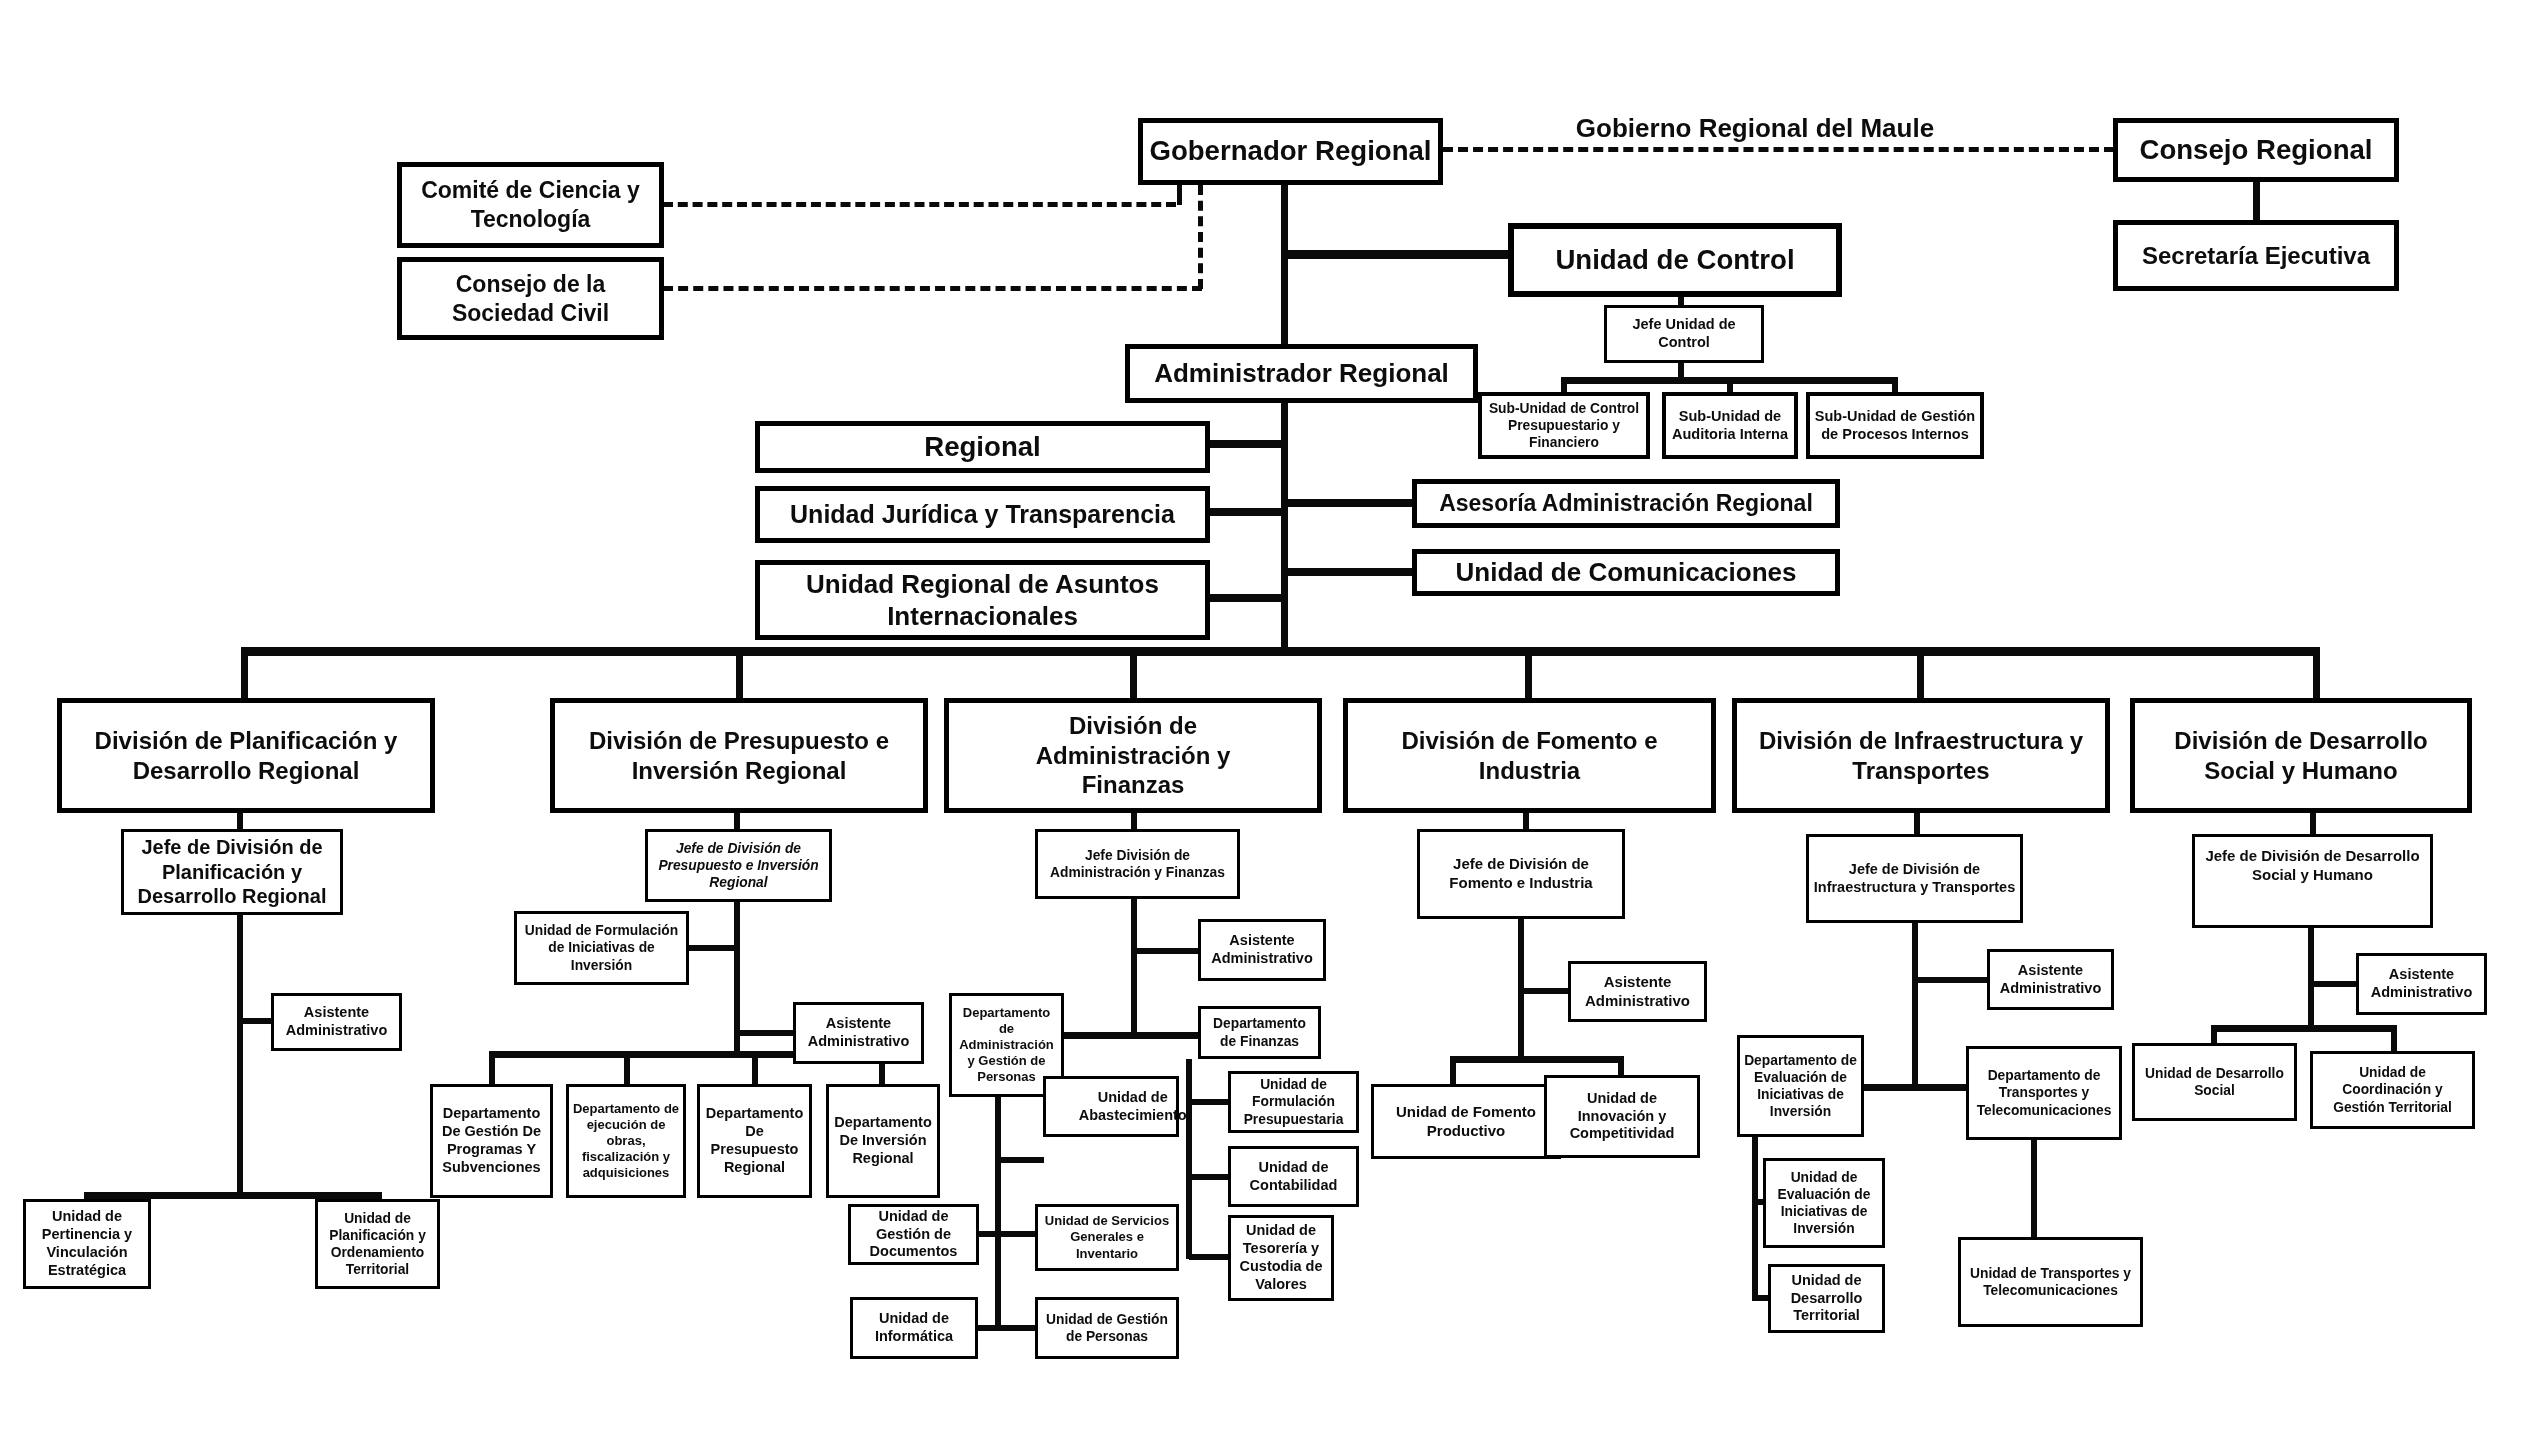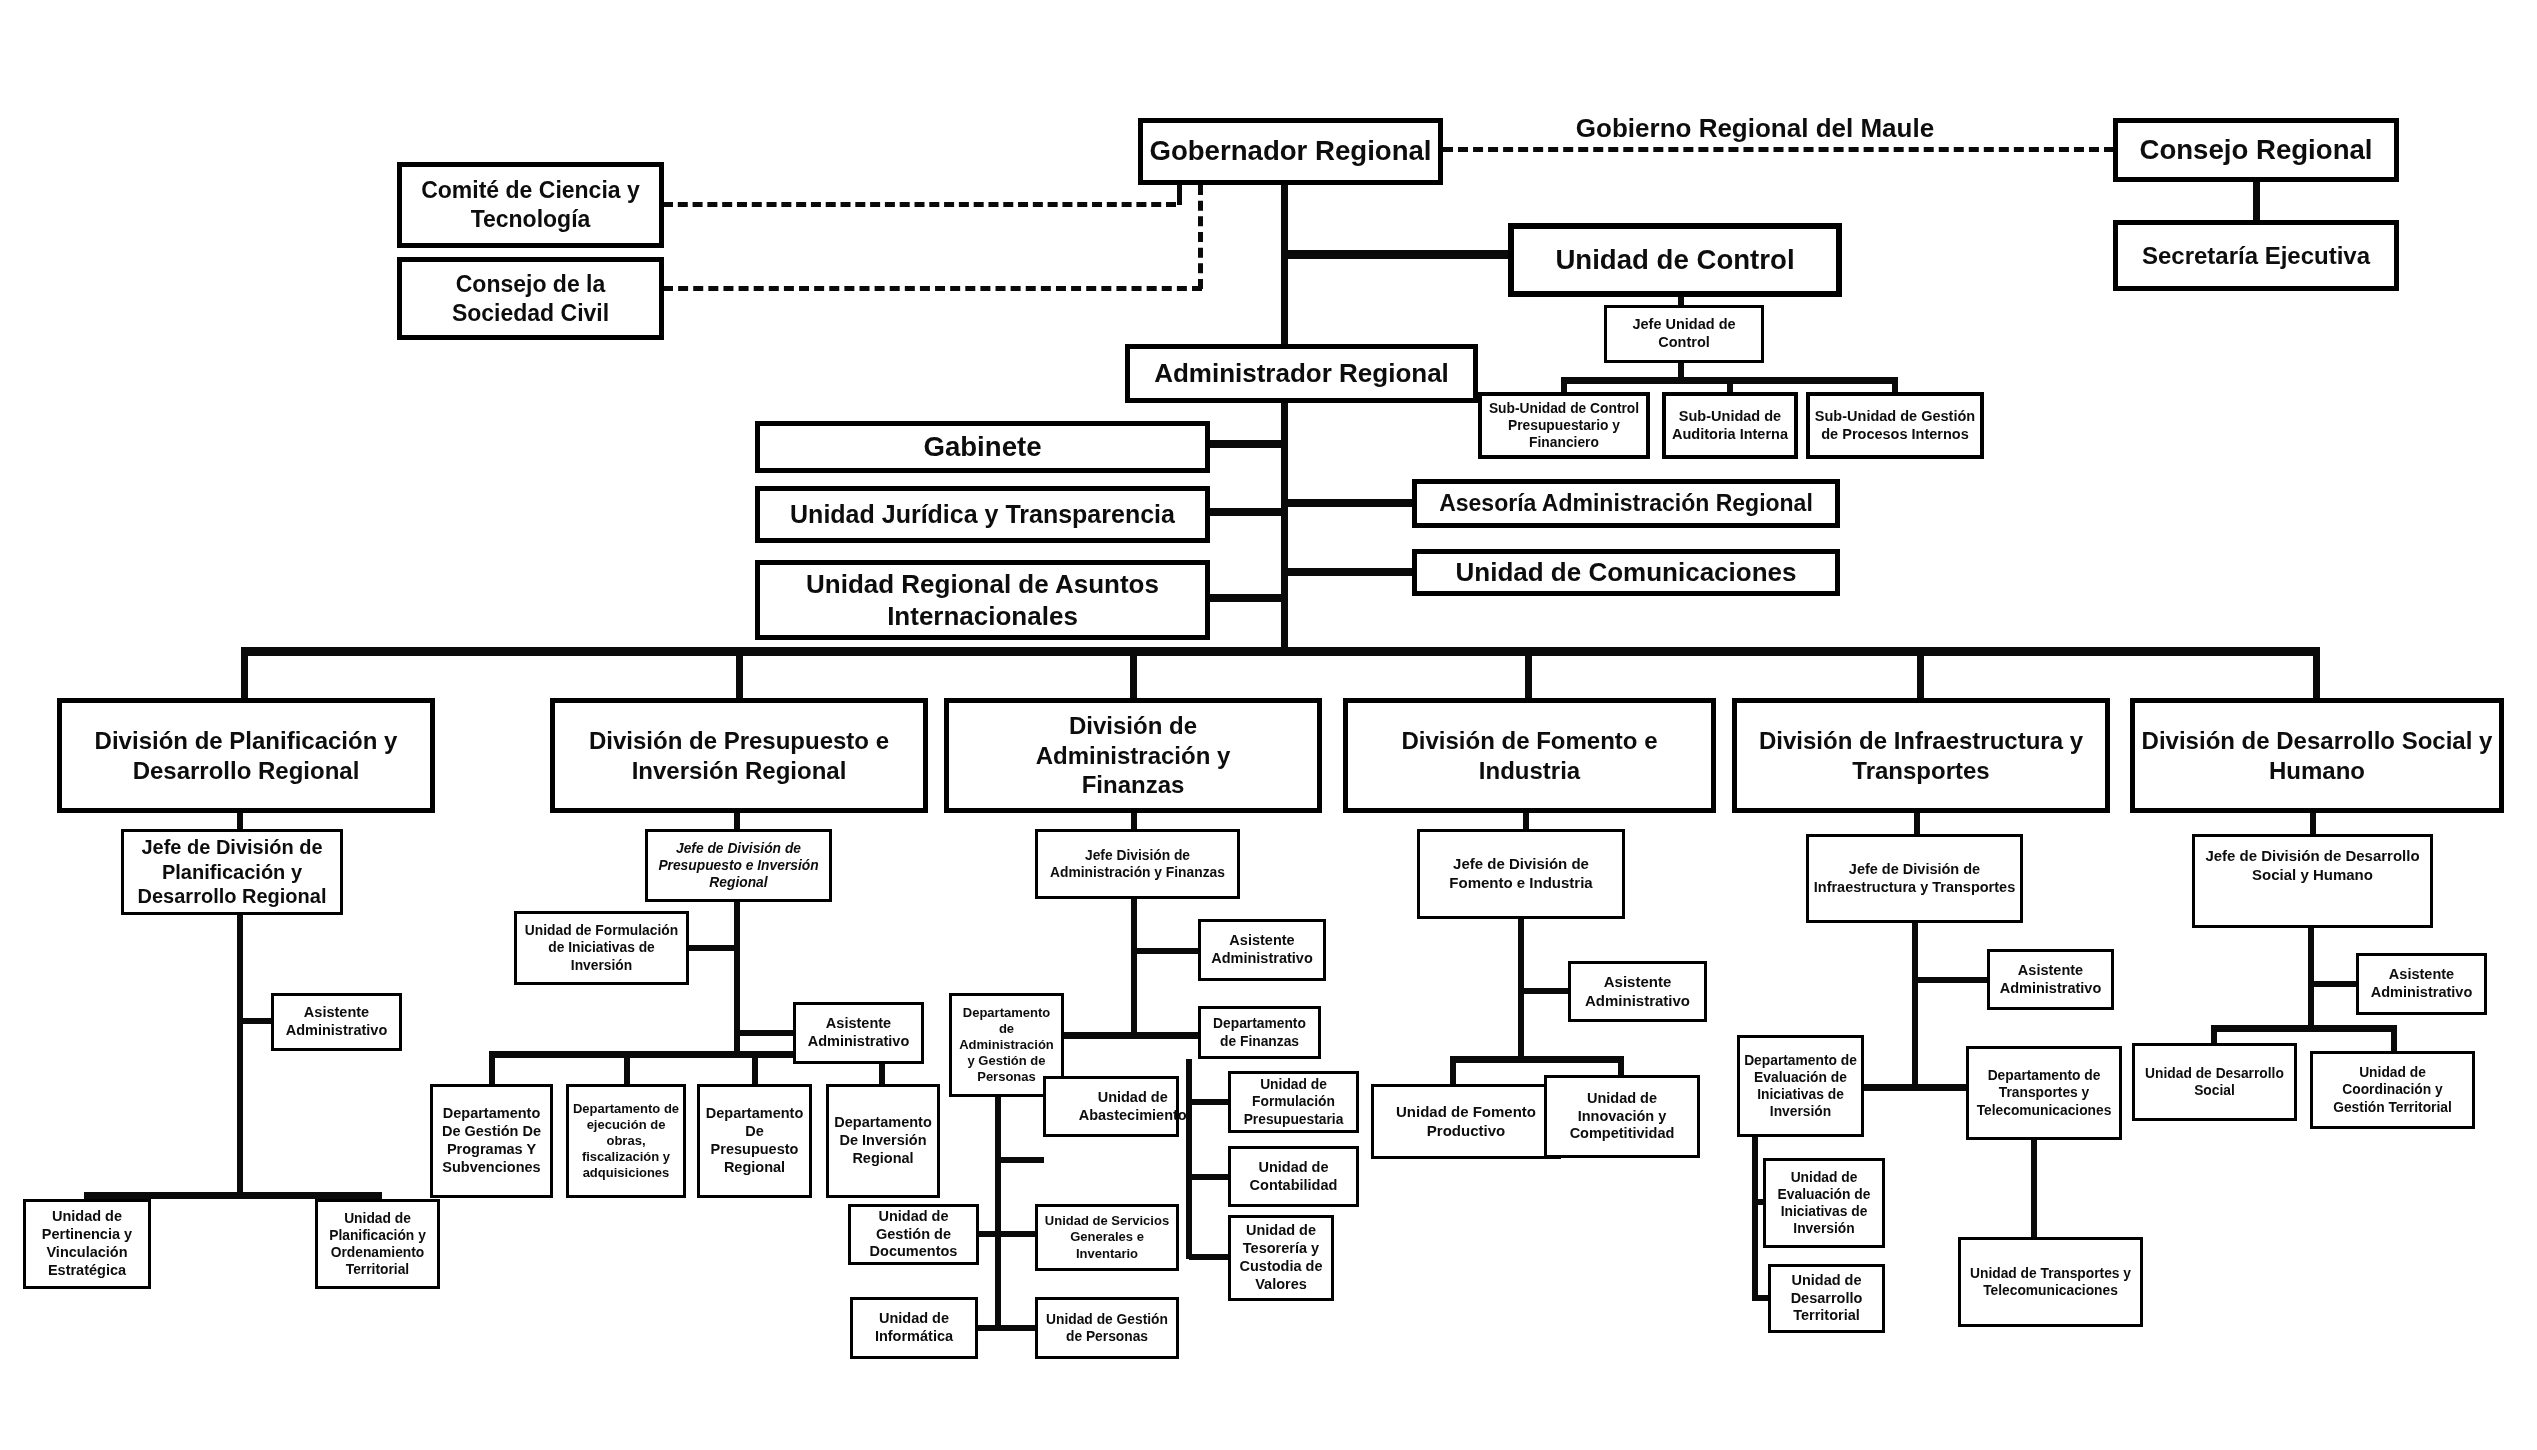--- a/index.html
+++ b/index.html
@@ -114,32 +114,32 @@
 <div class="node" style="left:2113px;top:118px;width:286px;height:64px;font-size:27.6px;border-width:5px;">Consejo Regional</div>
 <div class="node" style="left:2113px;top:220px;width:286px;height:71px;font-size:24px;border-width:5px;">Secretaría Ejecutiva</div>
 <div class="node" style="left:397px;top:162px;width:267px;height:86px;font-size:23px;border-width:5px;">Comité de Ciencia y Tecnología</div>
 <div class="node" style="left:397px;top:257px;width:267px;height:83px;font-size:23px;border-width:5px;">Consejo de la Sociedad Civil</div>
 <div class="node" style="left:1508px;top:223px;width:334px;height:74px;font-size:27.6px;border-width:6.5px;">Unidad de Control</div>
 <div class="node" style="left:1604px;top:305px;width:160px;height:58px;font-size:14.5px;">Jefe Unidad de Control</div>
 <div class="node" style="left:1478px;top:392px;width:172px;height:67px;font-size:13.8px;border-width:4.4px;">Sub-Unidad de Control Presupuestario y Financiero</div>
 <div class="node" style="left:1662px;top:392px;width:136px;height:67px;font-size:14.5px;border-width:4.4px;">Sub-Unidad de Auditoria Interna</div>
 <div class="node" style="left:1806px;top:392px;width:178px;height:67px;font-size:14.5px;border-width:4.4px;">Sub-Unidad de Gestión de Procesos Internos</div>
 <div class="node" style="left:1125px;top:344px;width:353px;height:59px;font-size:26px;border-width:5px;">Administrador Regional</div>
-<div class="node" style="left:755px;top:421px;width:455px;height:52px;font-size:27.6px;border-width:5px;">Gabinete</div>
+<div class="node" style="left:755px;top:421px;width:455px;height:52px;font-size:27.6px;border-width:5px;">Regional</div>
 <div class="node" style="left:755px;top:486px;width:455px;height:57px;font-size:25px;border-width:5px;">Unidad Jurídica y Transparencia</div>
 <div class="node" style="left:755px;top:560px;width:455px;height:80px;font-size:26px;border-width:5px;">Unidad Regional de Asuntos Internacionales</div>
 <div class="node" style="left:1412px;top:479px;width:428px;height:49px;font-size:23px;border-width:5px;">Asesoría Administración Regional</div>
 <div class="node" style="left:1412px;top:549px;width:428px;height:47px;font-size:26px;border-width:5px;">Unidad de Comunicaciones</div>
 
 <div class="node" style="left:57px;top:698px;width:378px;height:115px;font-size:24px;border-width:5.8px;">División de Planificación y Desarrollo Regional</div>
 <div class="node" style="left:550px;top:698px;width:378px;height:115px;font-size:24px;border-width:5.8px;">División de Presupuesto e Inversión Regional</div>
 <div class="node" style="left:944px;top:698px;width:378px;height:115px;font-size:24px;border-width:5.8px;padding:1.5px 54px;">División de Administración y Finanzas</div>
 <div class="node" style="left:1343px;top:698px;width:373px;height:115px;font-size:24px;border-width:5.8px;">División de Fomento e Industria</div>
 <div class="node" style="left:1732px;top:698px;width:378px;height:115px;font-size:24px;border-width:5.8px;">División de Infraestructura y Transportes</div>
-<div class="node" style="left:2130px;top:698px;width:374px;height:115px;font-size:24px;border-width:5.8px;">División de Desarrollo Social y Humano</div>
+<div class="node" style="left:2130px;top:698px;width:342px;height:115px;font-size:24px;border-width:5.8px;">División de Desarrollo Social y Humano</div>
 
 <div class="node" style="left:121px;top:829px;width:222px;height:86px;font-size:20px;">Jefe de División de Planificación y Desarrollo Regional</div>
 <div class="node" style="left:271px;top:993px;width:131px;height:58px;font-size:14.5px;">Asistente Administrativo</div>
 <div class="node" style="left:23px;top:1199px;width:128px;height:90px;font-size:14.5px;">Unidad de Pertinencia y Vinculación Estratégica</div>
 <div class="node" style="left:315px;top:1199px;width:125px;height:90px;font-size:13.8px;">Unidad de Planificación y Ordenamiento Territorial</div>
 
 <div class="node" style="left:645px;top:829px;width:187px;height:73px;font-size:13.8px;font-style:italic;">Jefe de División de Presupuesto e Inversión Regional</div>
 <div class="node" style="left:514px;top:911px;width:175px;height:74px;font-size:13.8px;">Unidad de Formulación de Iniciativas de Inversión</div>
 <div class="node" style="left:793px;top:1002px;width:131px;height:62px;font-size:14.5px;">Asistente Administrativo</div>
 <div class="node" style="left:430px;top:1084px;width:123px;height:114px;font-size:14.5px;">Departamento De Gestión De Programas Y Subvenciones</div>

